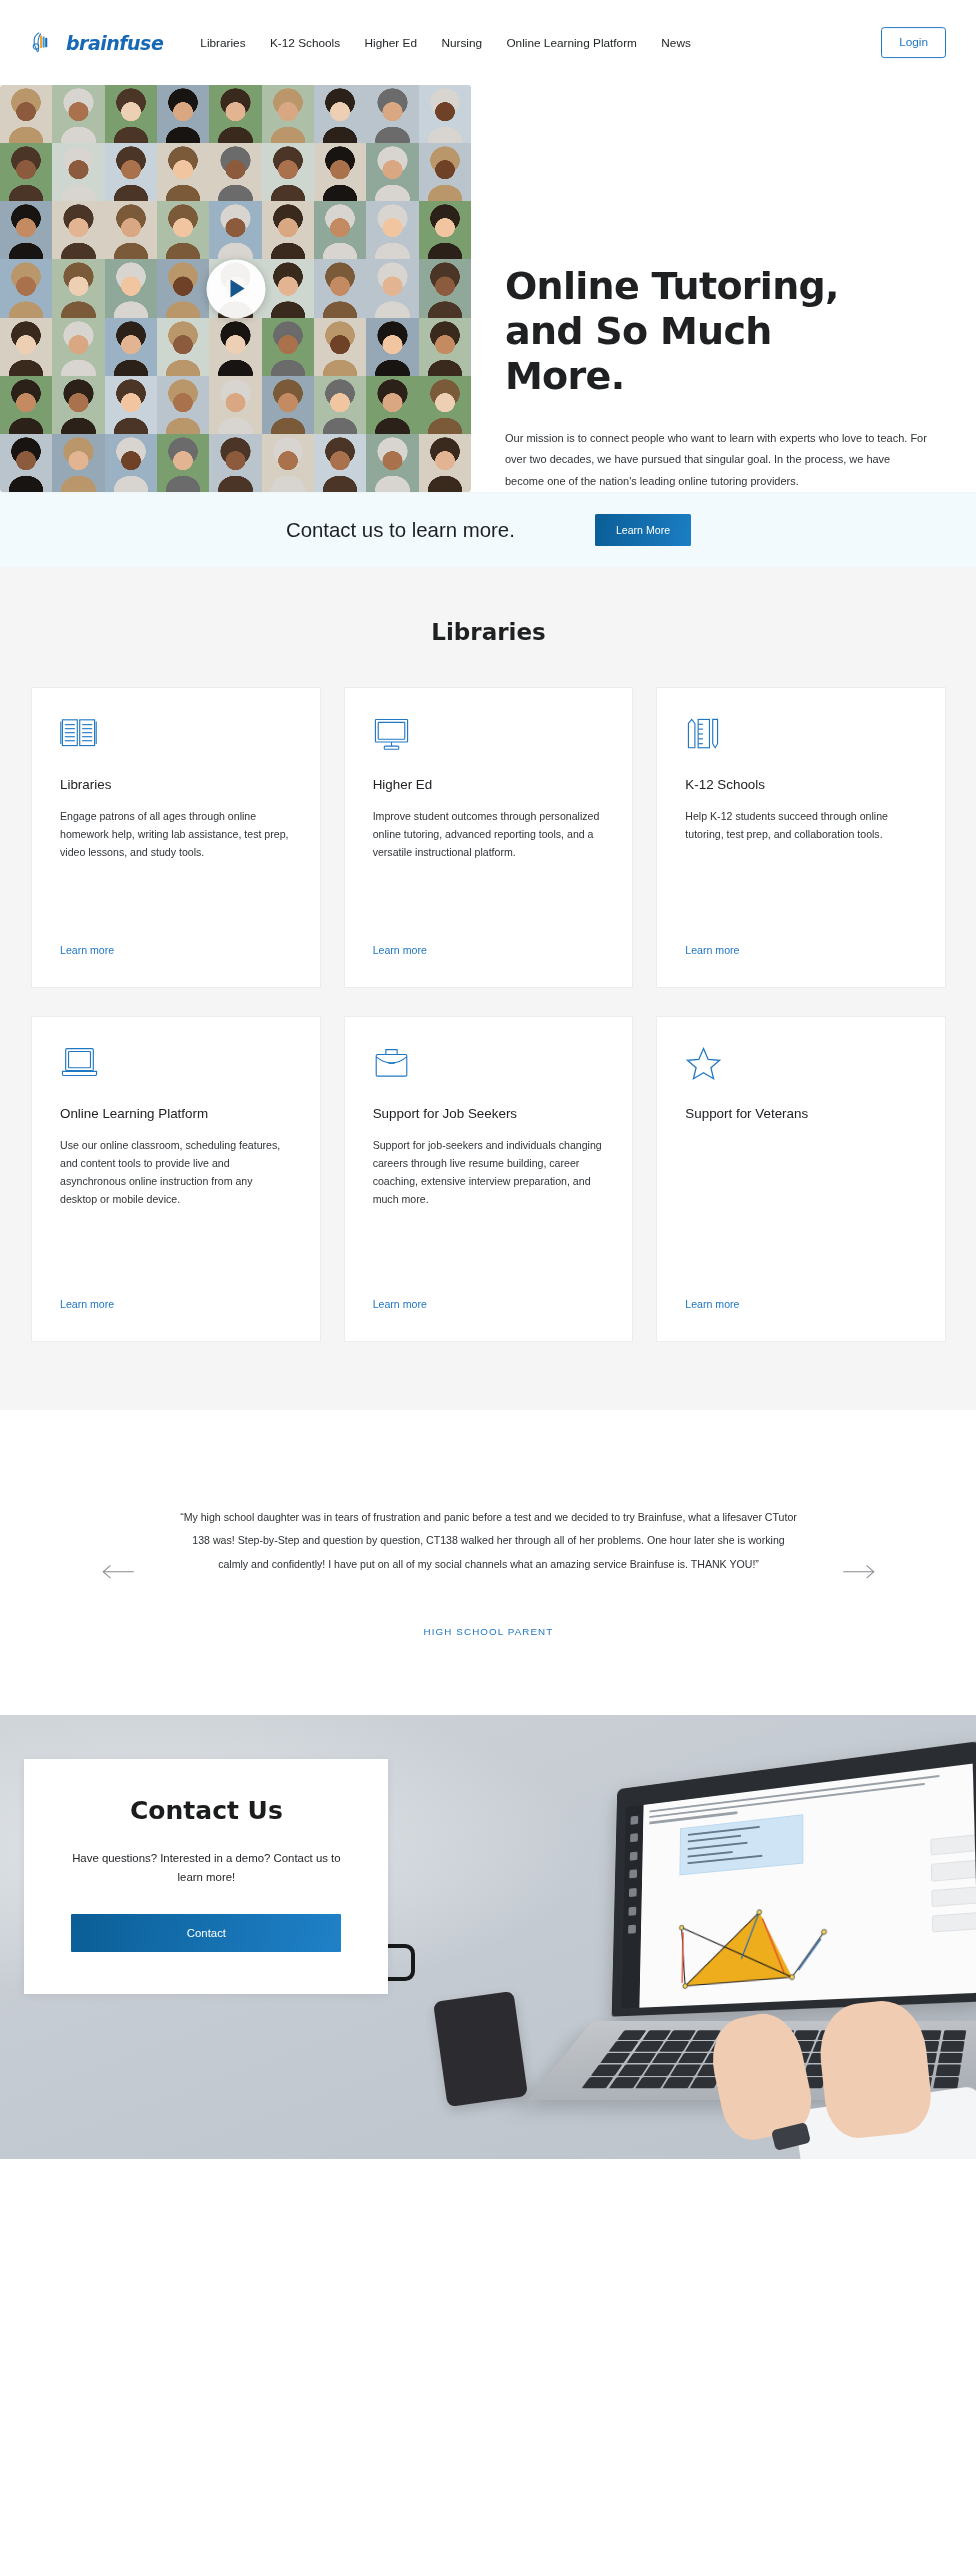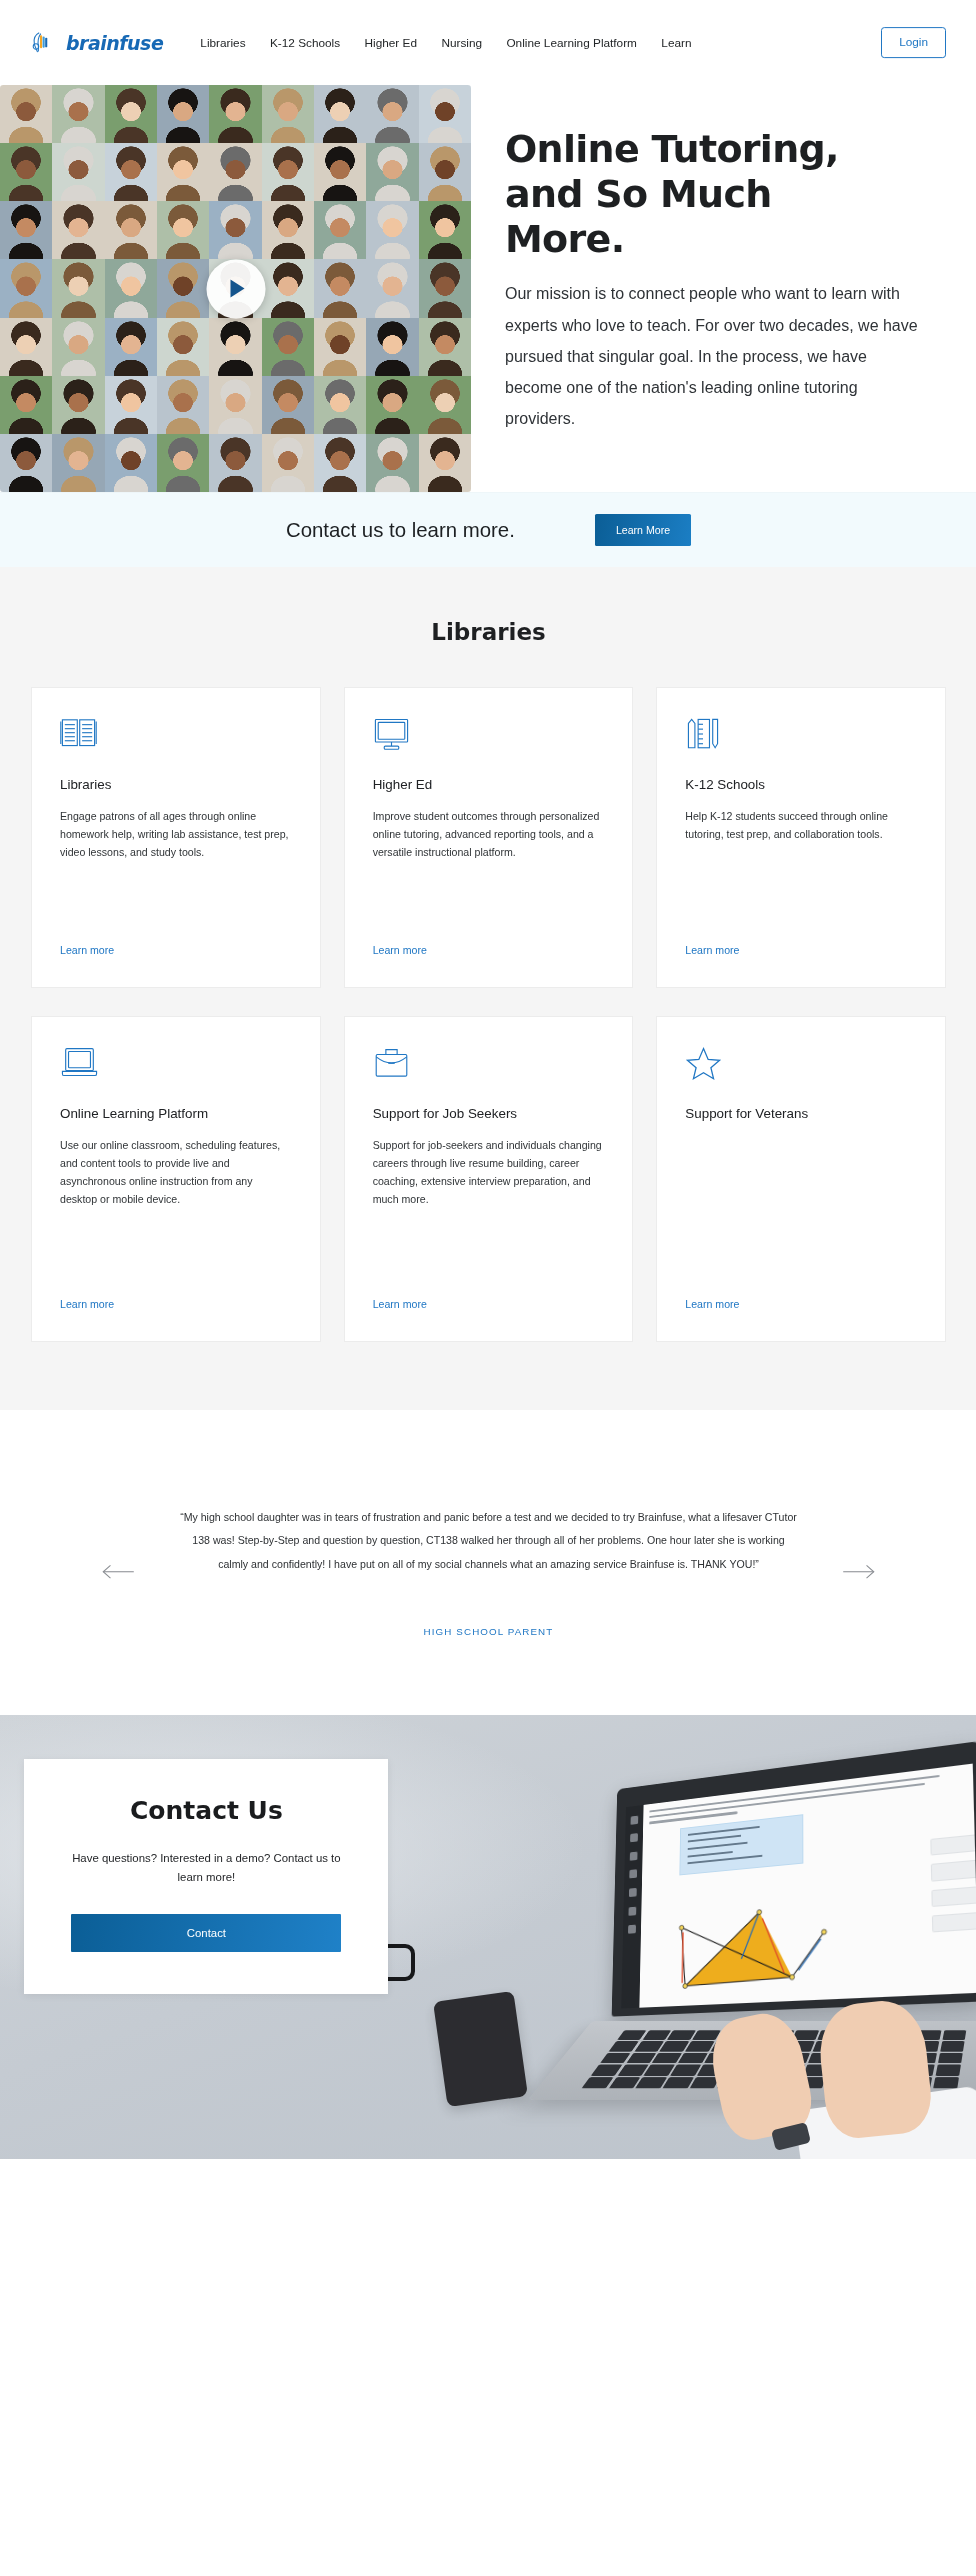--- a/index.html
+++ b/index.html
@@ -50,21 +50,21 @@
     background: #fff;
     font-size: 11.8px;
     padding: 9px 17px;
     cursor: pointer;
     line-height: 1;
   }
 
   
   .hero {
     display: flex;
-    align-items: flex-start;
+    align-items: flex-end;
     padding: 0 0 0 0;
     background: #fff;
   }
   .hero-media {
     position: relative;
     width: 471px;
     height: 407px;
     margin-left: 0;
     border-radius: 3.3px;
     overflow: hidden;
@@ -104,22 +104,22 @@
   .hero-title {
     font-family: "DejaVu Sans", sans-serif;
     font-size: 38px;
     line-height: 1.18;
     font-weight: bold;
     letter-spacing: -0.7px;
     color: #1e2022;
     max-width: 358px;
   }
   .hero-sub {
-    margin-top: 17px;
-    font-size: 16px;
+    margin-top: 29px;
+    font-size: 11px;
     line-height: 1.95;
     color: #2f3337;
     max-width: 432px;
   }
 
   
   .cta-banner {
     background: #f2fafd;
     height: 75px;
     display: flex;
@@ -376,21 +376,21 @@
     </span>
     <span class="logo-text">brainfuse</span>
   </div>
 
   <nav class="main-nav">
     <a class="nav-link">Libraries</a>
     <a class="nav-link">K-12 Schools</a>
     <a class="nav-link">Higher Ed</a>
     <a class="nav-link">Nursing</a>
     <a class="nav-link">Online Learning Platform</a>
-    <a class="nav-link">Learn</a>
+    <a class="nav-link">News</a>
   </nav>
 
   <button class="login-btn">Login</button>
 </header>
 
 <section class="hero">
   <div class="hero-media">
     <div class="collage" id="collage">
         <i style="background: radial-gradient(30% 26% at 50% 46%, rgb(140, 90, 60) 0%, rgb(140, 90, 60) 62%, rgba(0, 0, 0, 0) 64%), radial-gradient(40% 34% at 50% 30%, rgb(185, 151, 106) 0%, rgb(185, 151, 106) 70%, rgba(0, 0, 0, 0) 72%), radial-gradient(46% 34% at 50% 96%, rgb(185, 151, 106) 0%, rgb(185, 151, 106) 70%, rgba(0, 0, 0, 0) 72%), linear-gradient(177deg, rgb(215, 207, 194) 0%, rgb(215, 207, 194) 100%);"></i>
         <i style="background: radial-gradient(30% 26% at 50% 46%, rgb(169, 113, 76) 0%, rgb(169, 113, 76) 62%, rgba(0, 0, 0, 0) 64%), radial-gradient(40% 34% at 50% 30%, rgb(216, 213, 208) 0%, rgb(216, 213, 208) 70%, rgba(0, 0, 0, 0) 72%), radial-gradient(46% 34% at 50% 96%, rgb(216, 213, 208) 0%, rgb(216, 213, 208) 70%, rgba(0, 0, 0, 0) 72%), linear-gradient(164deg, rgb(174, 191, 168) 0%, rgb(174, 191, 168) 100%);"></i>

